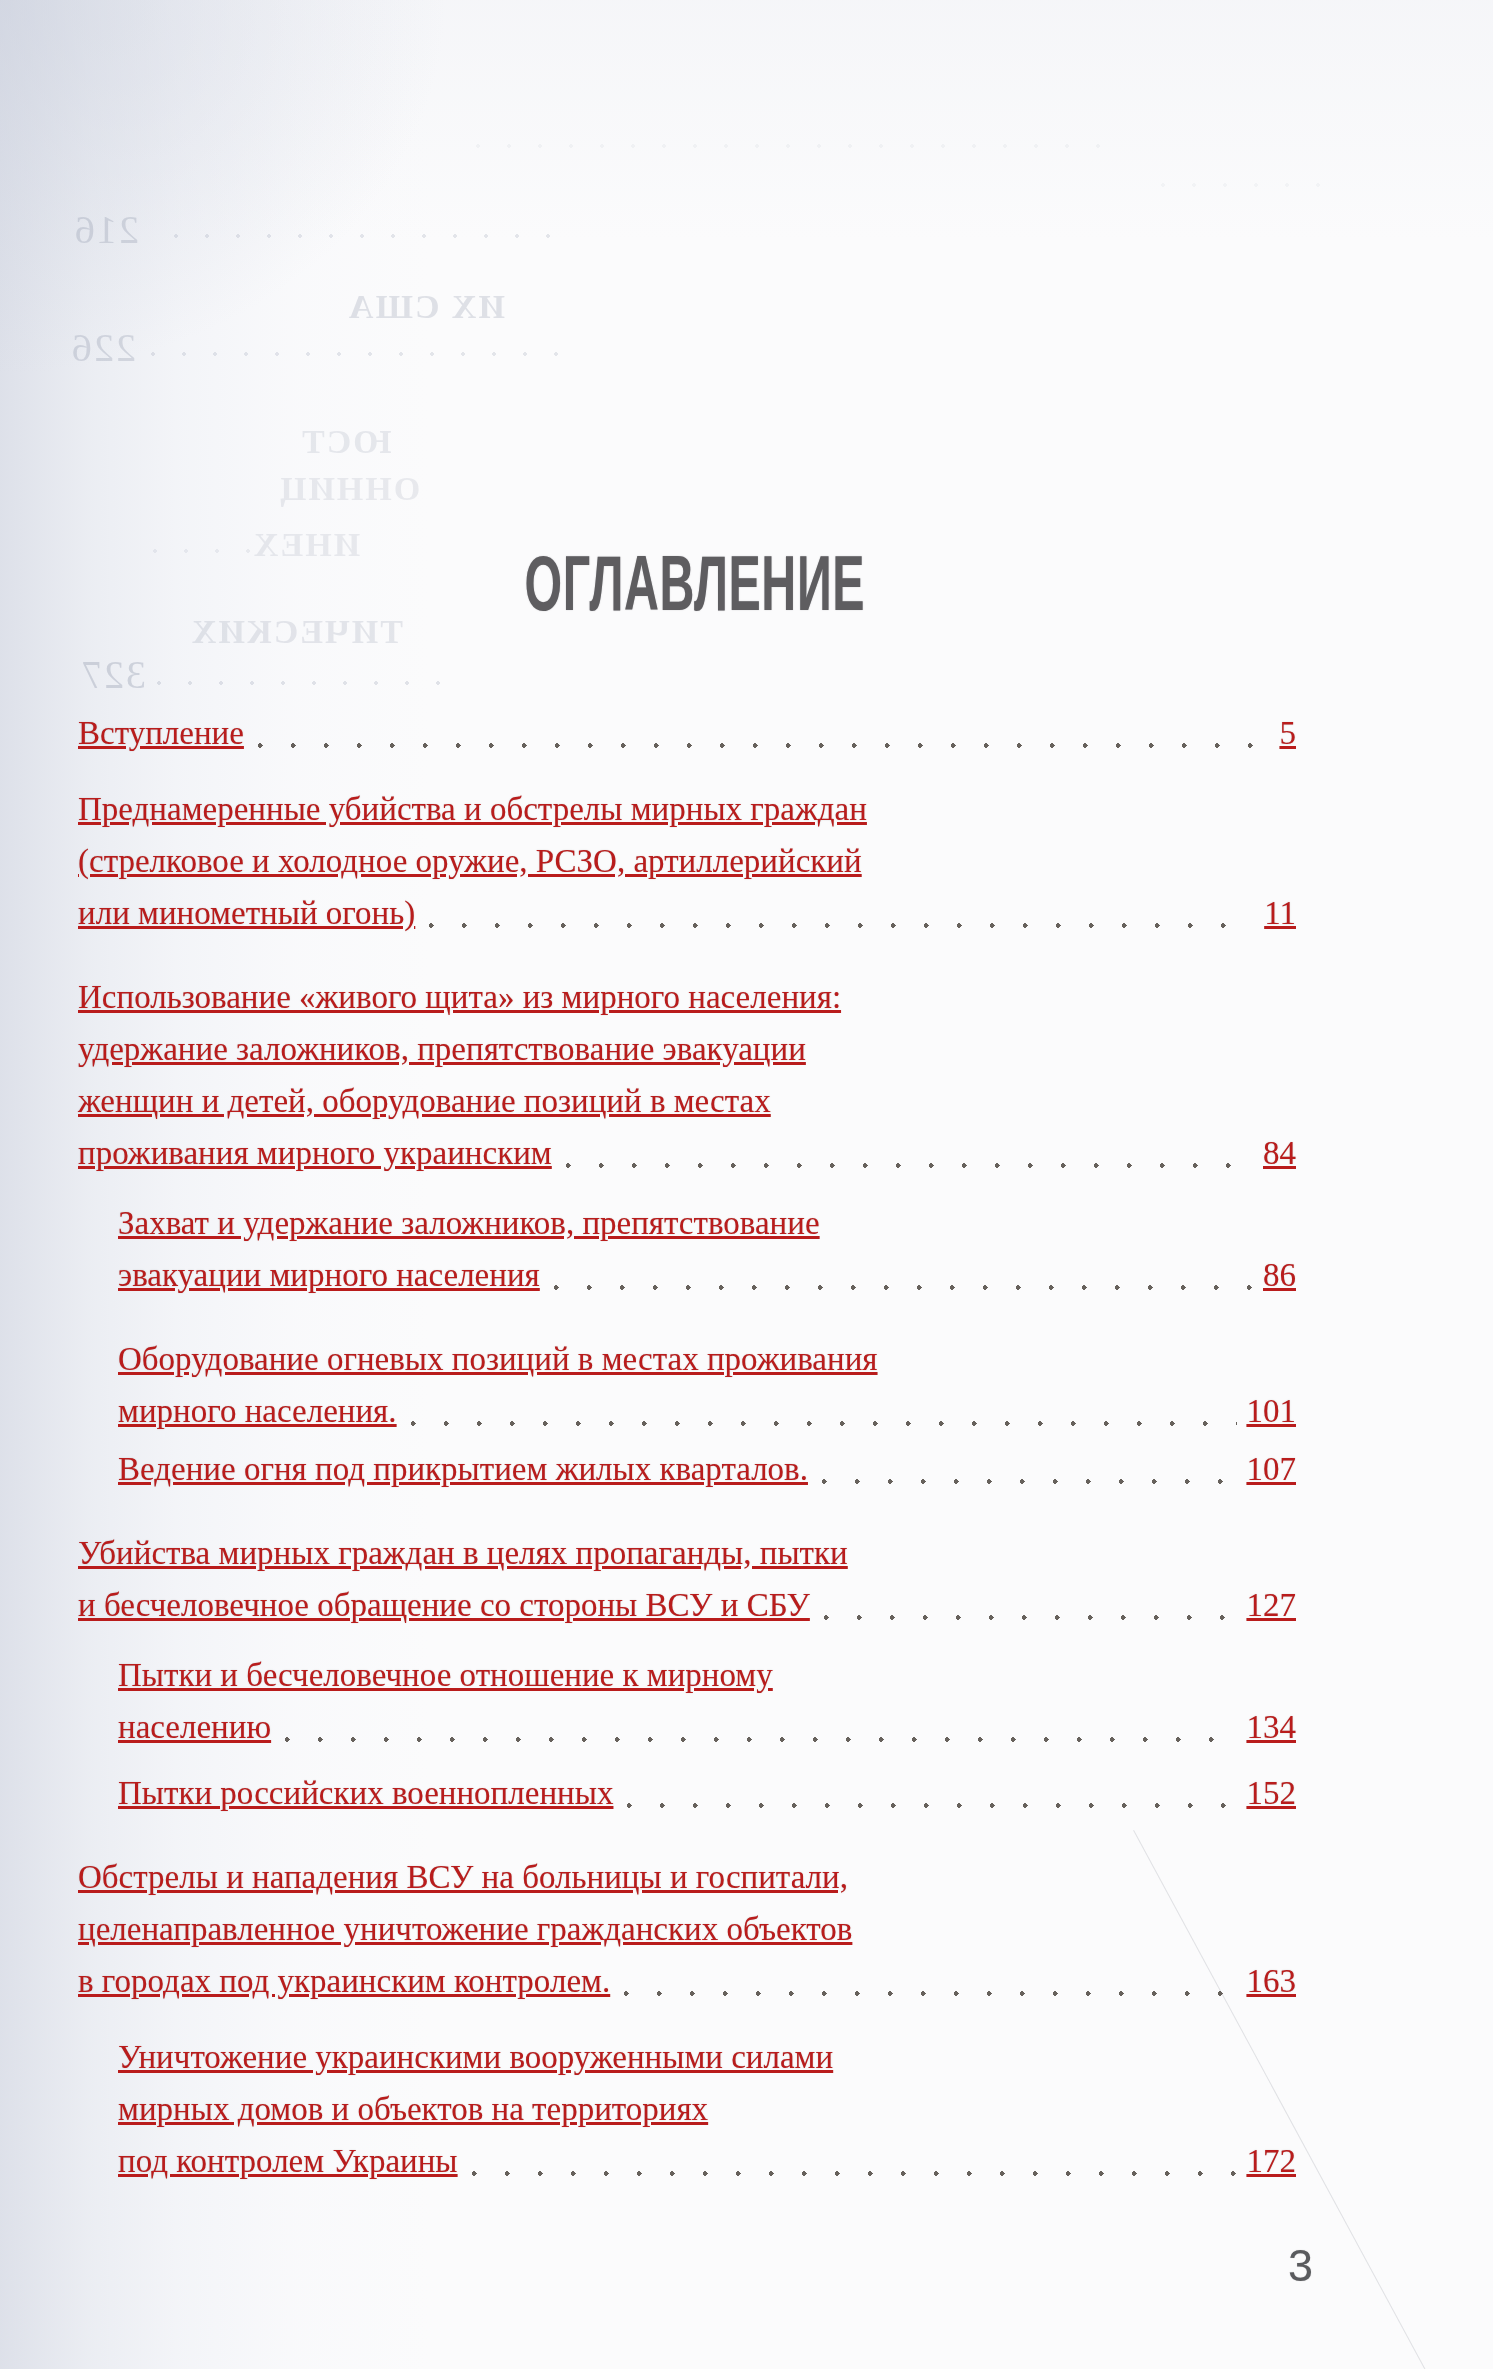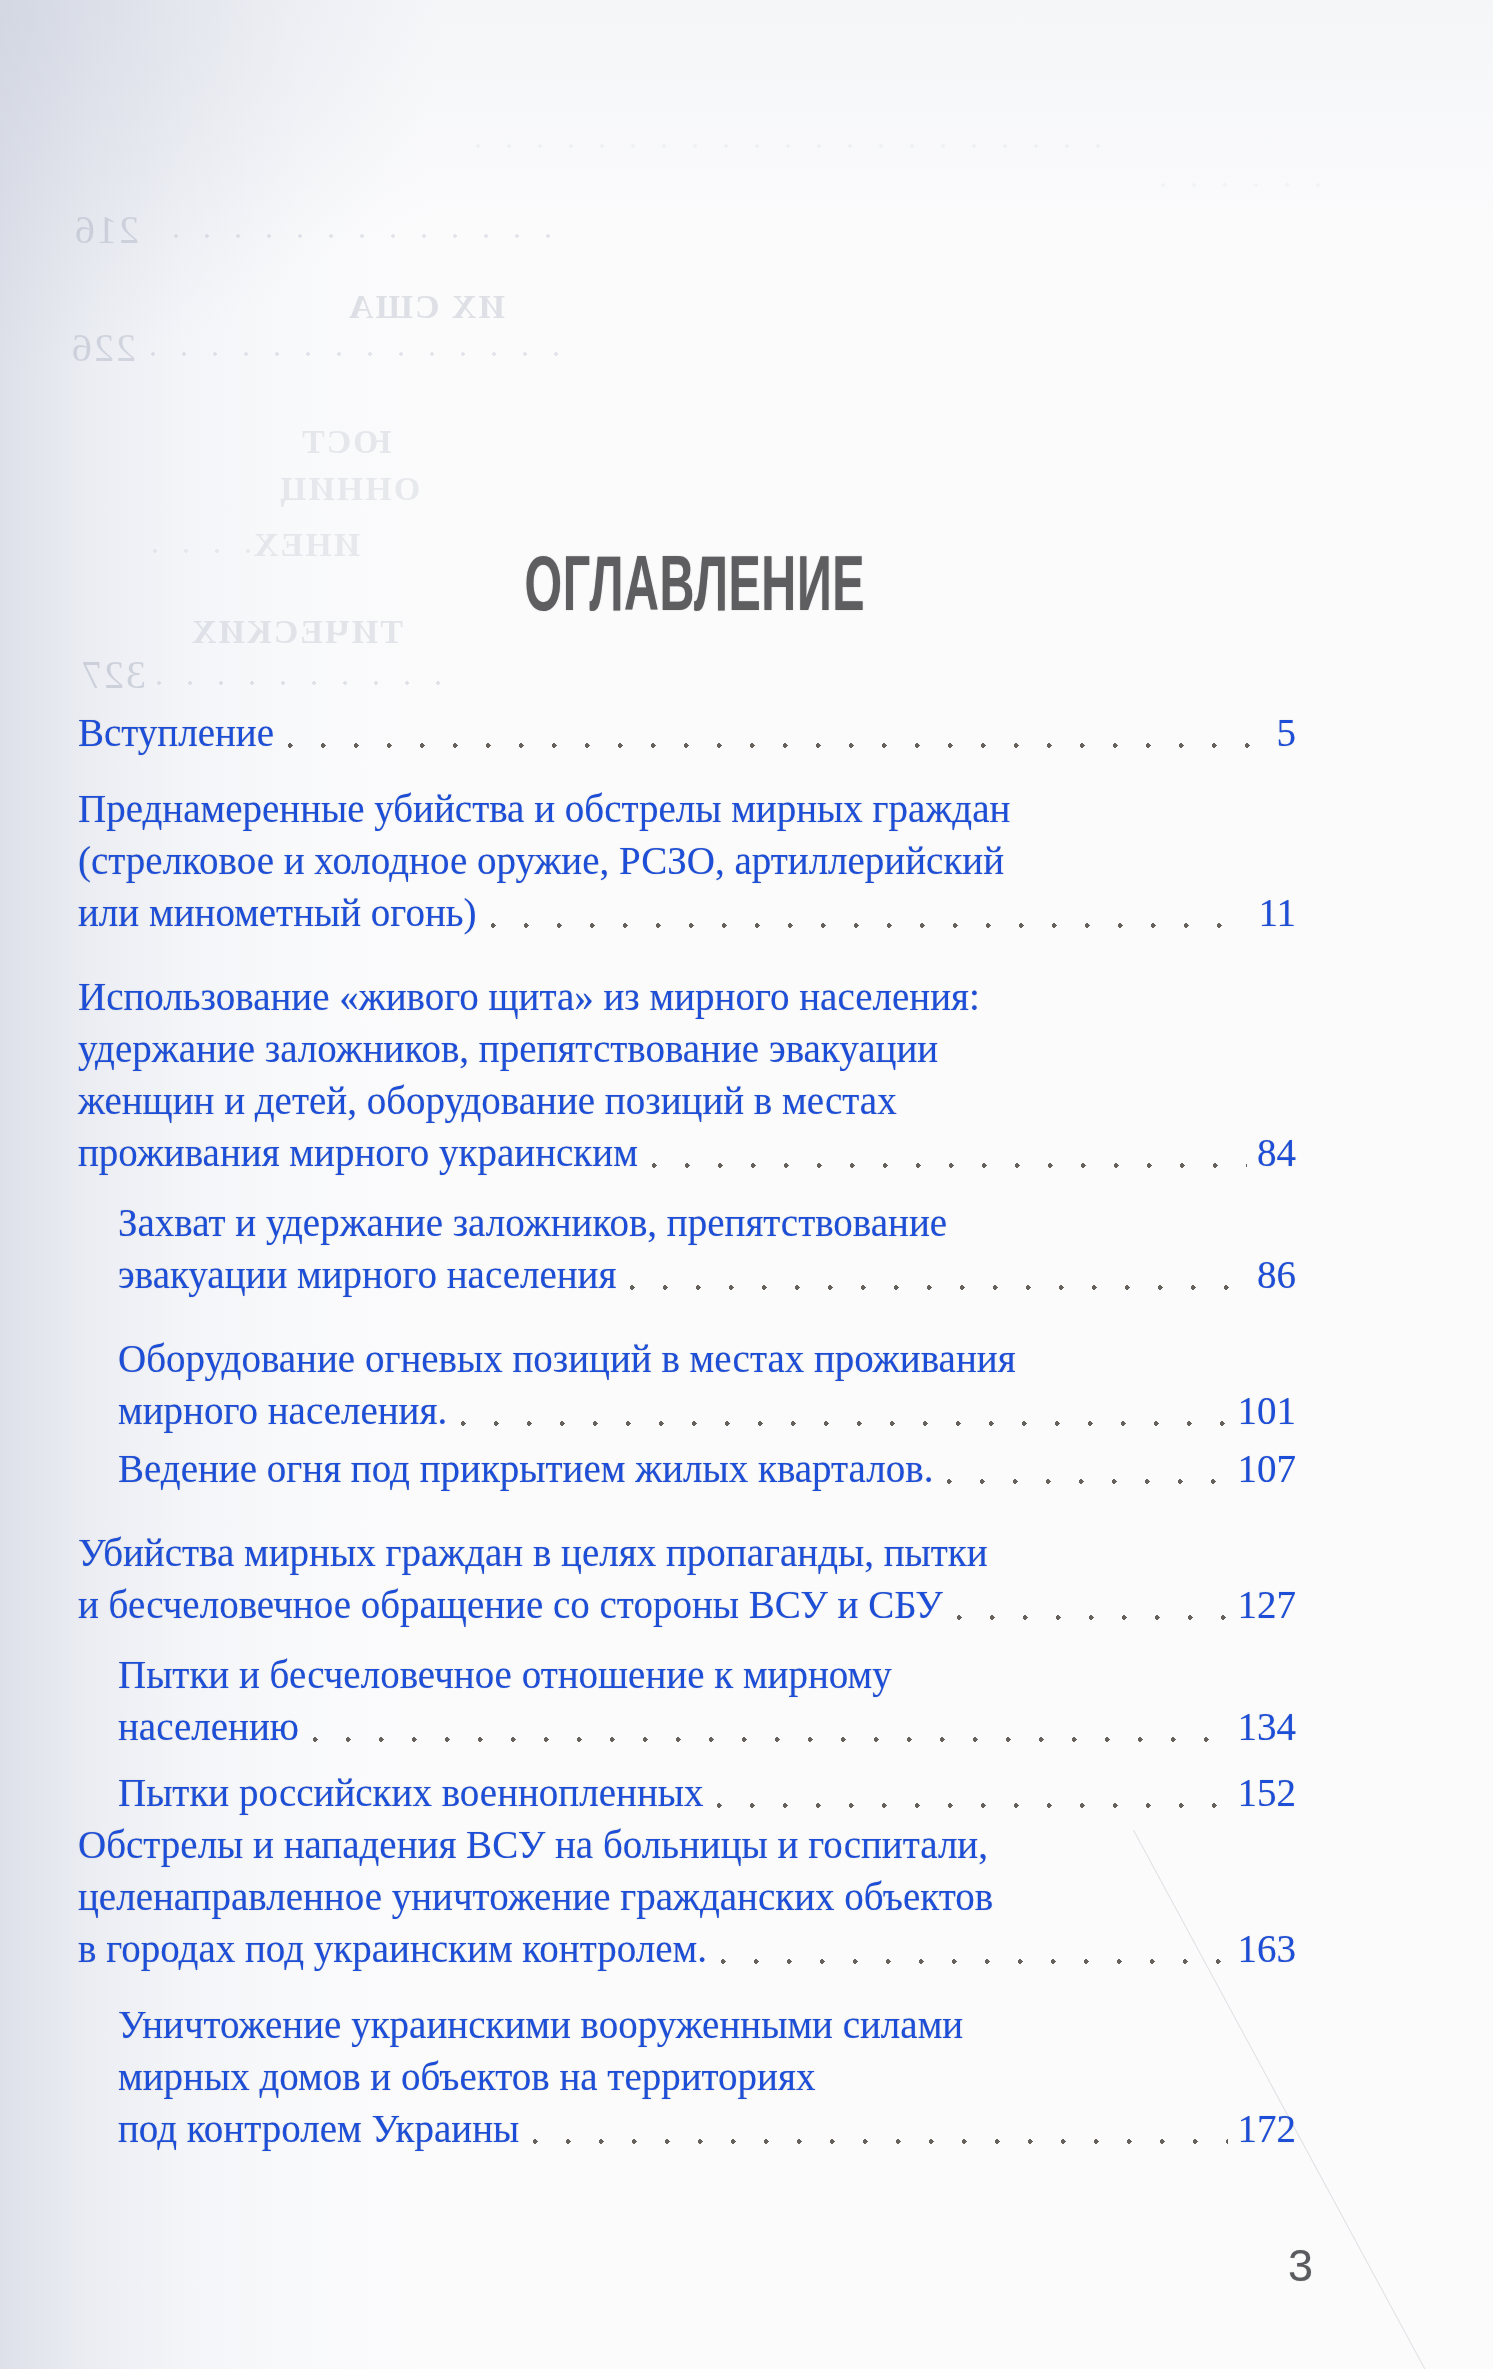--- a/index.html
+++ b/index.html
@@ -50,34 +50,35 @@
     display:inline-block;
     font-family:"Liberation Sans","DejaVu Sans",sans-serif;
     font-weight:700;font-size:78px;line-height:80px;
     color:#5e5d60;letter-spacing:1px;
     transform:translateX(17px) scaleX(.62);transform-origin:center;
     text-shadow:0 0 1.5px rgba(95,95,102,.45);
   }
   
   .toc{
     position:absolute;z-index:3;left:78px;top:707px;width:1218px;
-    font-size:39px;line-height:52px;color:#1d4ed8;
+    font-size:33px;line-height:52px;color:#b91c1c;
     text-shadow:0 0 1.2px rgba(92,82,74,.35);
+    text-decoration:underline;
   }
   .entry{margin:0;}
   .entry.indent{padding-left:40px;}
   .entry:nth-child(2){margin-top:24px;}
   .entry:nth-child(3){margin-top:32px;text-align:right;}
   .entry:nth-child(4){margin-top:18px;}
   .entry:nth-child(5){margin-top:32px;}
   .entry:nth-child(6){margin-top:6px;}
   .entry:nth-child(7){margin-top:32px;}
   .entry:nth-child(8){margin-top:18px;}
   .entry:nth-child(9){margin-top:14px;}
-  .entry:nth-child(10){}
+  .entry:nth-child(10){margin-top:32px;}
   .entry:nth-child(11){margin-top:24px;}
   .line{display:flex;align-items:stretch;}
   .line .t{flex:0 0 auto;white-space:pre;}
   .leader{
     flex:1 1 auto;margin:0 10px 0 14px;
     background-image:radial-gradient(circle 2.3px at 2.3px 50%, rgba(86,80,74,.9) 97%, rgba(86,80,74,0));
     background-size:33px 5px;background-repeat:repeat-x;
     background-position:0 calc(100% - 11px);
   }
   .pnum{flex:0 0 auto;}

